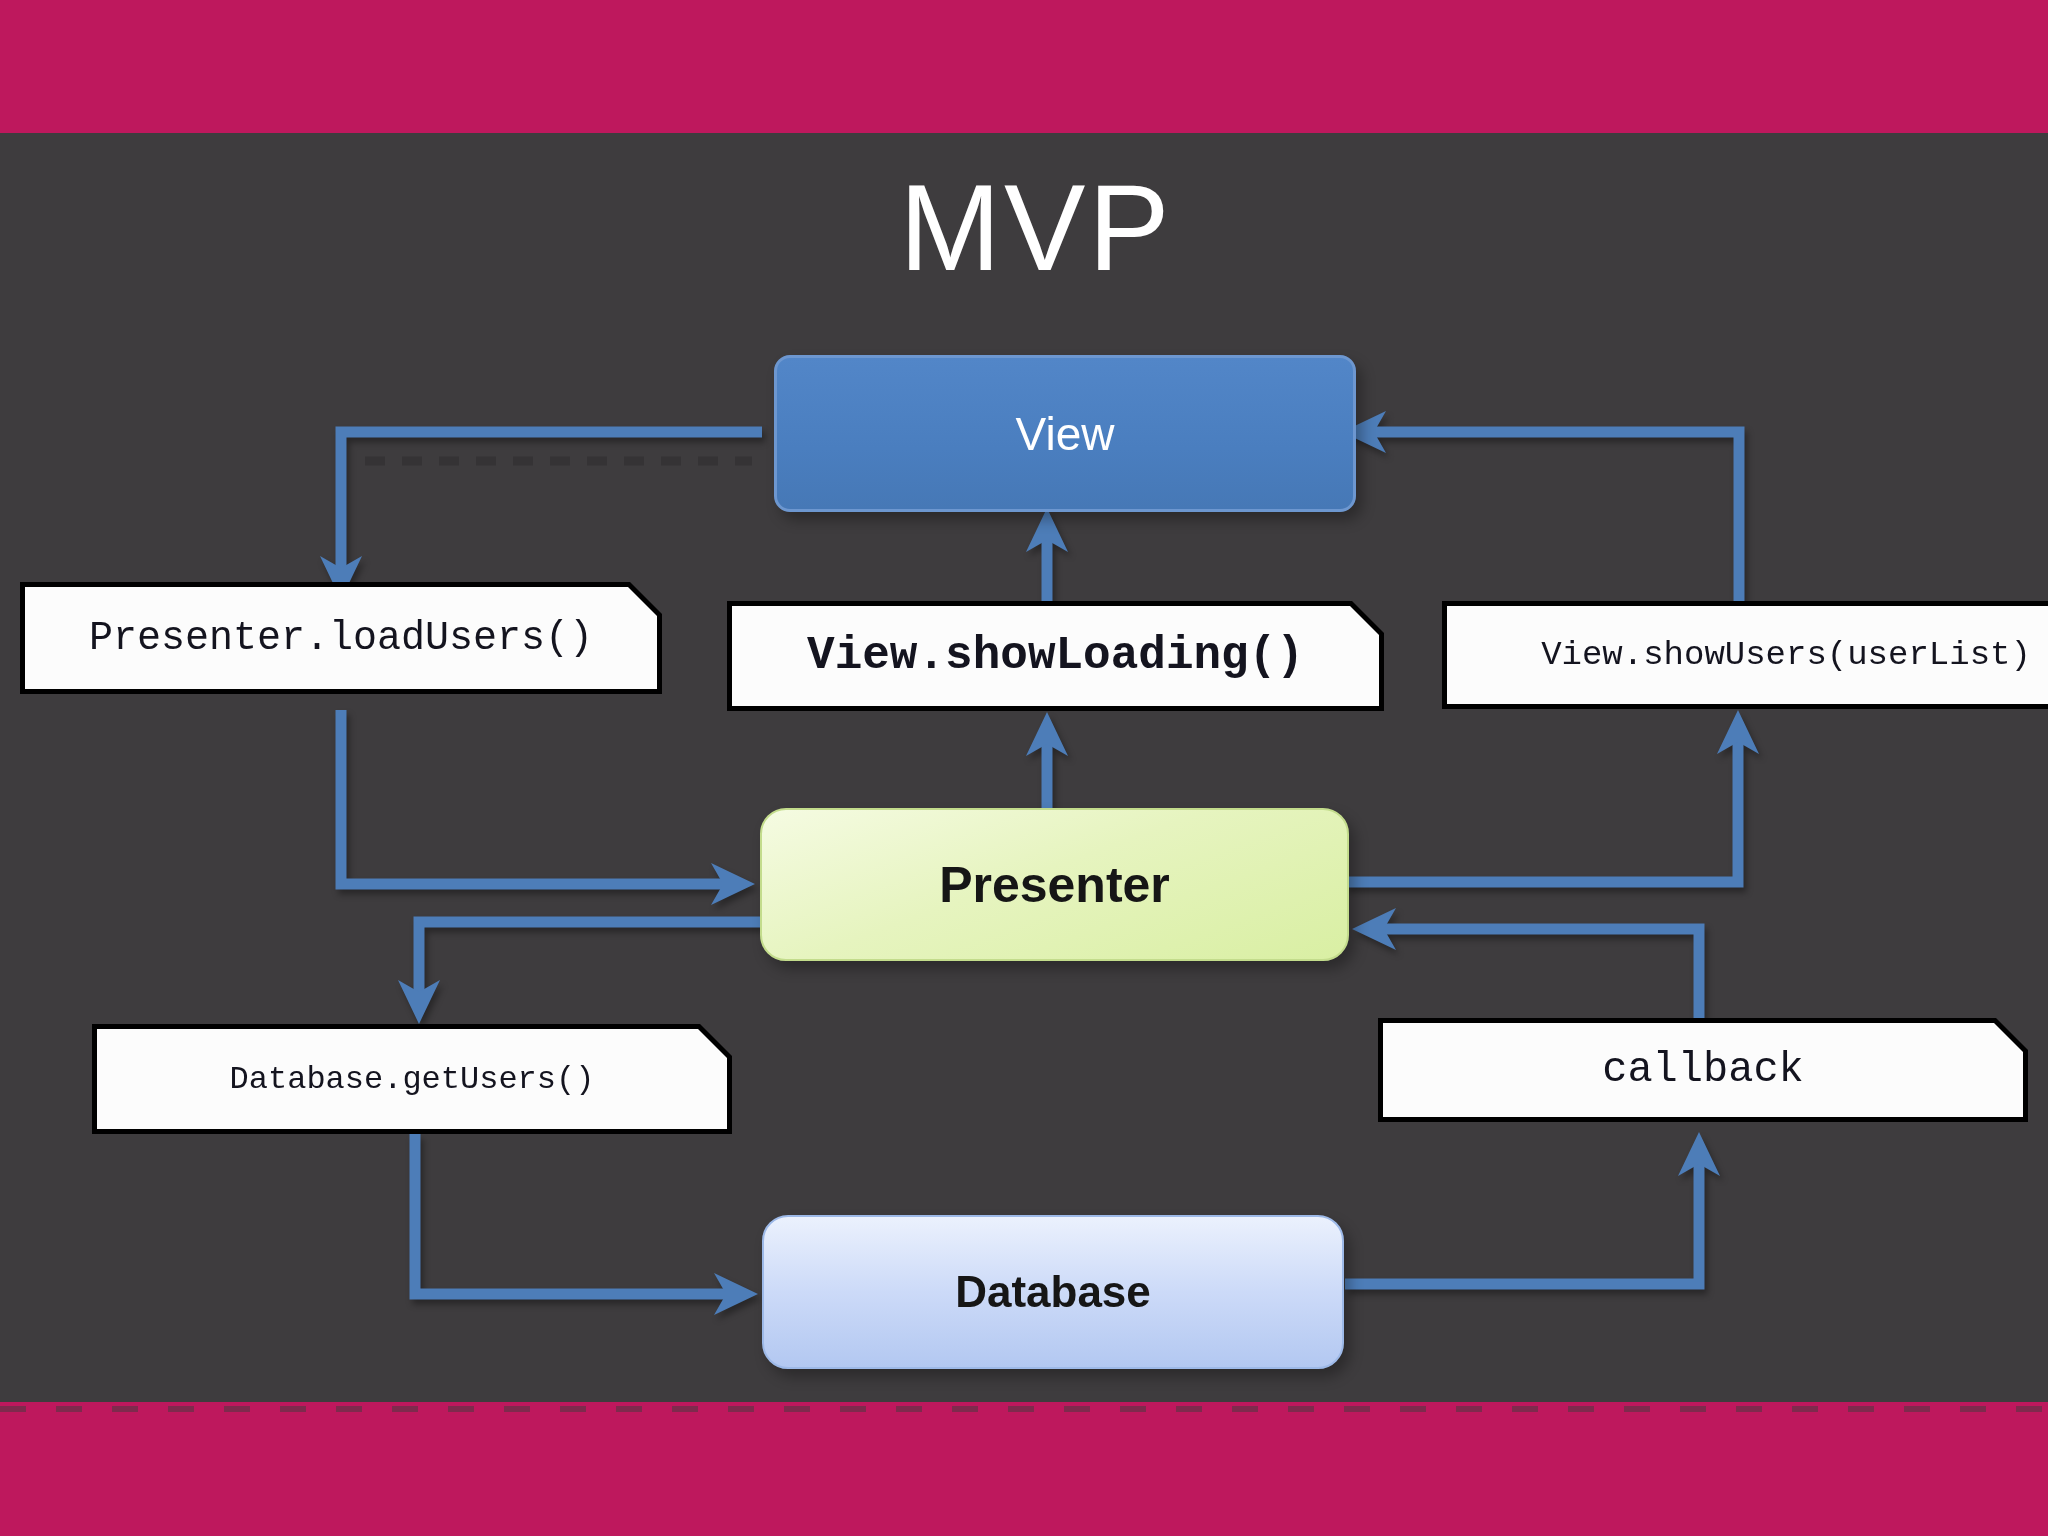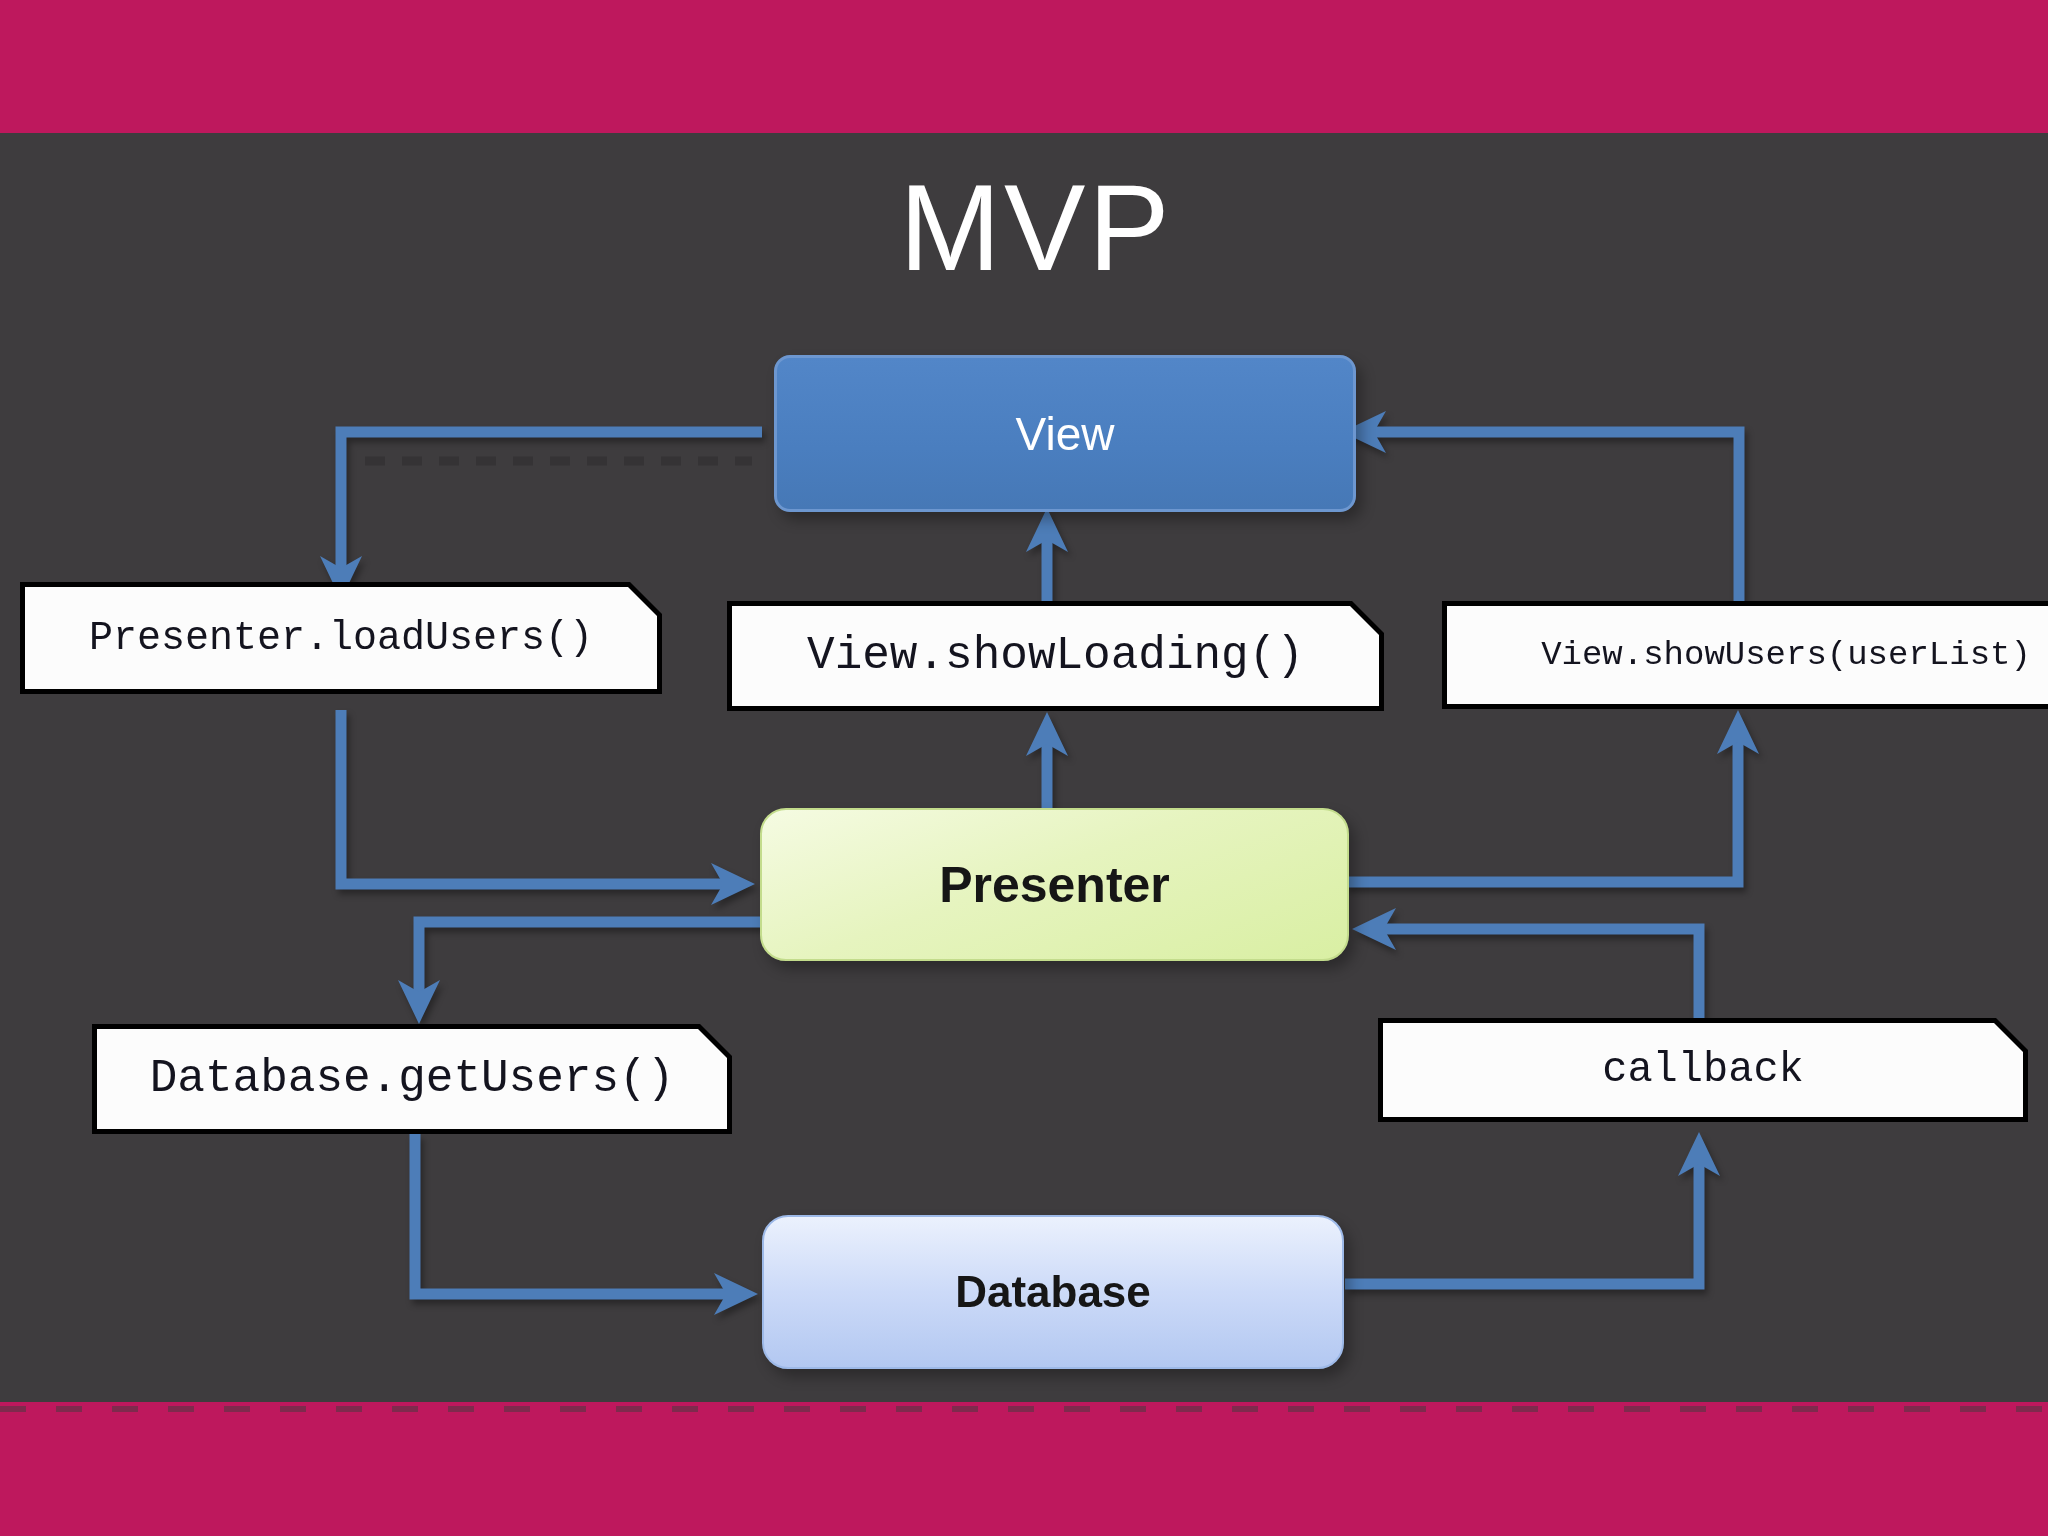--- a/index.html
+++ b/index.html
@@ -45,26 +45,26 @@
     filter:drop-shadow(4px 5px 4px rgba(0,0,0,0.35));
   }
   .note-inner{
     position:absolute;left:5px;top:5px;right:5px;bottom:5px;background:#fcfcfc;
     clip-path:polygon(0 0,calc(100% - 29px) 0,100% 29px,100% 100%,0 100%);
     display:flex;align-items:center;justify-content:center;
     font-family:"Liberation Mono",monospace;color:#14141f;
   }
   .note-load-users  {left:20px;  top:582px; width:642px;height:112px;}
   .note-load-users  .note-inner{font-size:40px;}
-  .note-show-loading{left:727px; top:601px; width:657px;height:110px;}
+  .note-show-loading{left:727px; top:601px; width:657px;height:110px;font-weight:bold;}
   .note-show-loading .note-inner{font-size:46px;}
   .note-show-users  {left:1442px;top:601px; width:660px;height:108px;padding-left:28px;}
   .note-show-users  .note-inner{font-size:34px;}
   .note-get-users   {left:92px;  top:1024px;width:640px;height:110px;}
-  .note-get-users   .note-inner{font-size:46px;}
+  .note-get-users   .note-inner{font-size:32px;}
   .note-callback    {left:1378px;top:1018px;width:650px;height:104px;}
   .note-callback    .note-inner{font-size:42px;}
   svg.wires{position:absolute;left:0;top:0;pointer-events:none;}
   .wire-group{filter:drop-shadow(3px 5px 3px rgba(0,0,0,0.35));}
 </style>
 </head>
 <body>
 
 <div class="stage">
 

